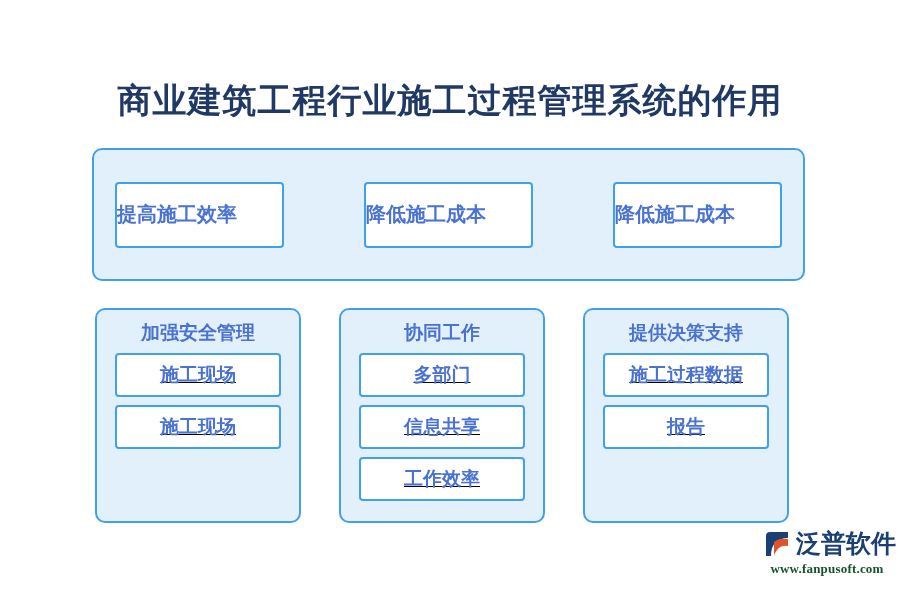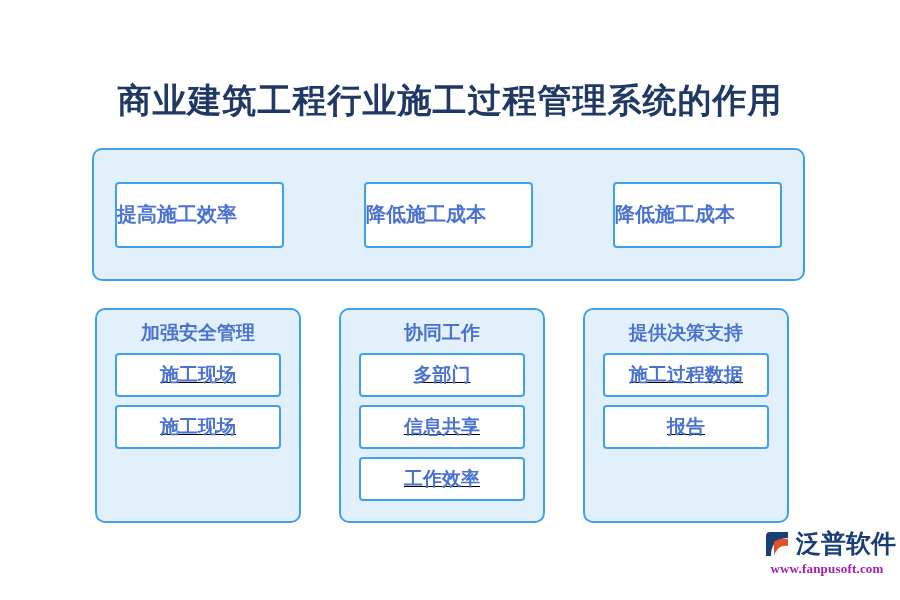--- a/index.html
+++ b/index.html
@@ -141,21 +141,21 @@
     font-weight: bold;
     color: #1b3f75;
     letter-spacing: 0px;
     line-height: 30px;
     white-space: nowrap;
   }
   .logo-url {
     font-family: "Liberation Serif", "DejaVu Serif", serif;
     font-size: 13px;
     font-weight: bold;
-    color: #a21caf;
+    color: #14532d;
     line-height: 16px;
     margin-top: 1px;
     text-align: center;
     letter-spacing: 0.2px;
     white-space: nowrap;
   }
 </style>
 </head>
 <body>
 

